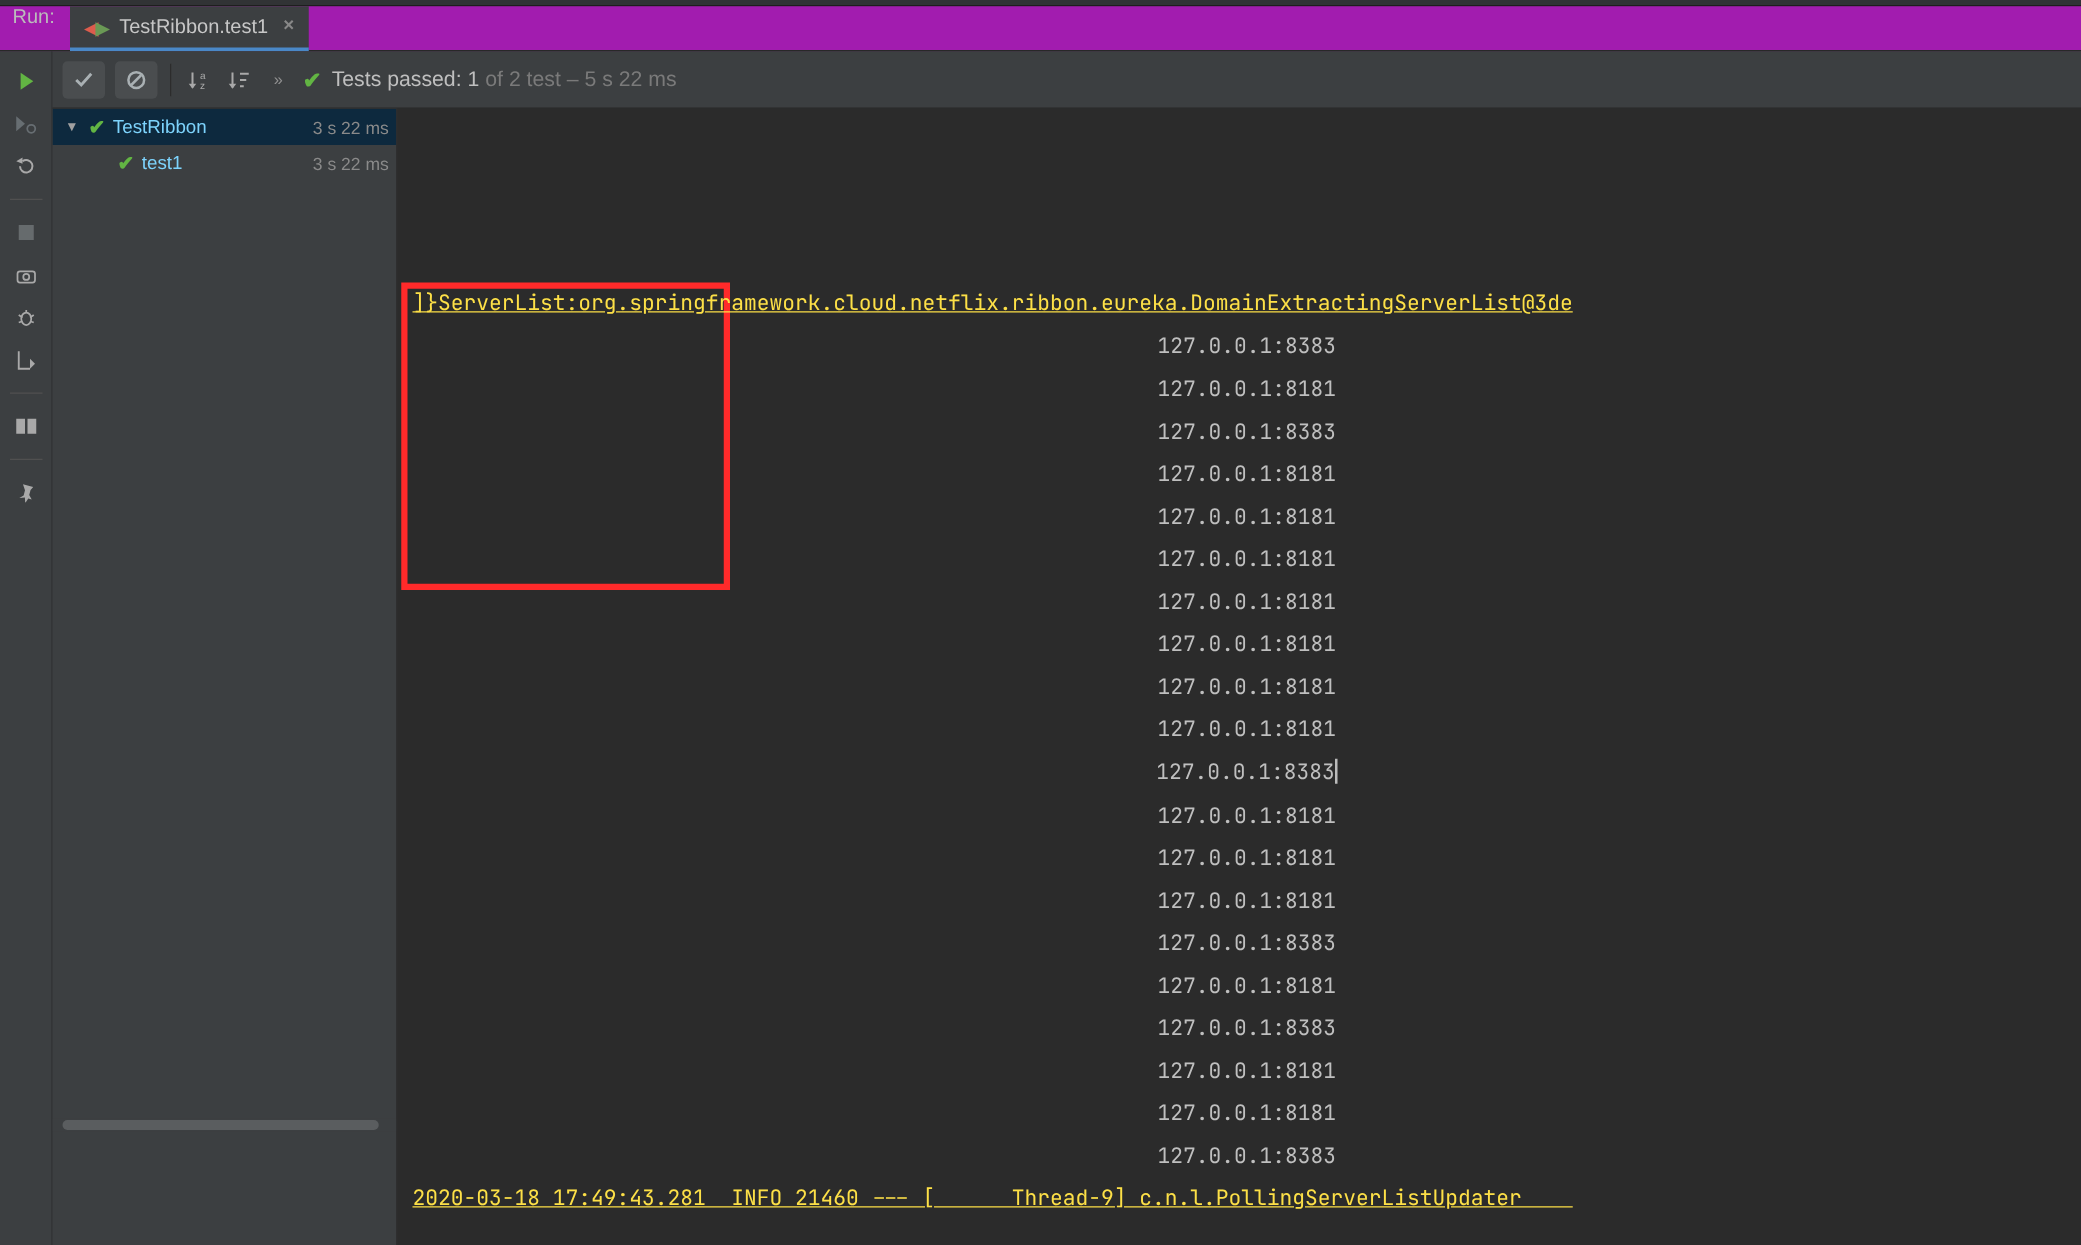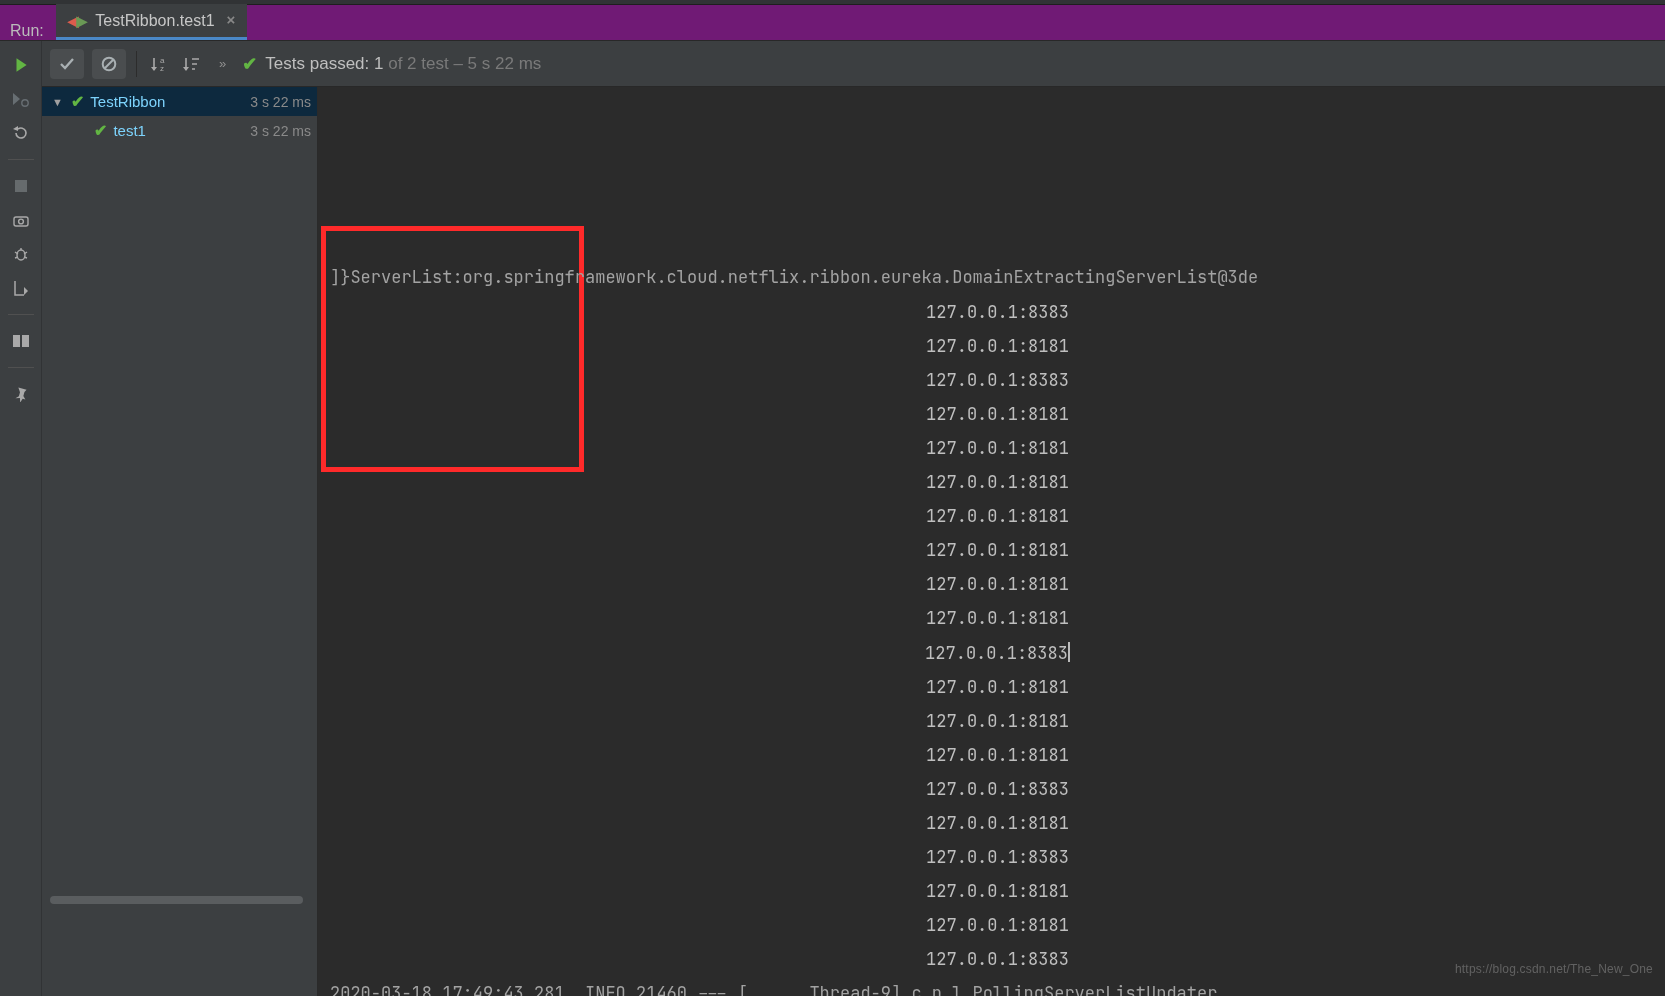--- a/index.html
+++ b/index.html
@@ -12,23 +12,23 @@
       height: 996px;
       overflow: hidden;
       display: flex;
       flex-direction: column;
     }
 
     .top-dark-bar { height: 5px; background: #313335; border-bottom: 1px solid #1e1e1e; }
 
     .run-header {
       height: 36px;
-      background: #701a75;
-      display: flex;
-      align-items: flex-end;
+      background: #a21caf;
+      display: flex;
+      align-items: flex-start;
       border-bottom: 1px solid #282828;
     }
     .run-label {
       color: #bbbbbb;
       font-size: 16px;
       padding: 0 12px 0 10px;
     }
     .tab {
       height: 36px;
       display: flex;
@@ -193,21 +193,21 @@
       font-size: 17px;
       color: #bfbfbf;
       line-height: 34.1px;
       position: relative;
       padding-top: 3px;
       overflow: hidden;
       white-space: pre;
     }
     .console-line { padding-left: 12px; position: relative; z-index: 2; }
     .console-log { color: #bfbfbf; text-align: center; }
-    .console-dim { color: #a3a3a3; }
+    .console-dim { color: #fde047; text-decoration: underline; }
 
     .highlight-box {
       position: absolute;
       left: 3px;
       top: 139px;
       width: 263px;
       height: 246px;
       border: 5px solid #ff2a2a;
       z-index: 1;
       pointer-events: none;
@@ -366,18 +366,17 @@
           <span class="tree-time">3 s 22 ms</span>
         </div>
         <div style="height:750px"></div>
         <div class="tree-scrollbar">
           <div class="tree-scroll-thumb"></div>
         </div>
       </div>
 
       <div class="console" id="console">
         <div class="highlight-box"></div>
-        <div class="watermark">https://blog.csdn.net/The_New_One</div>
         
       <div class="console-line console-dim">]}ServerList:org.springframework.cloud.netflix.ribbon.eureka.DomainExtractingServerList@3de</div><div class="console-line console-log">127.0.0.1:8383</div><div class="console-line console-log">127.0.0.1:8181</div><div class="console-line console-log">127.0.0.1:8383</div><div class="console-line console-log">127.0.0.1:8181</div><div class="console-line console-log">127.0.0.1:8181</div><div class="console-line console-log">127.0.0.1:8181</div><div class="console-line console-log">127.0.0.1:8181</div><div class="console-line console-log">127.0.0.1:8181</div><div class="console-line console-log">127.0.0.1:8181</div><div class="console-line console-log">127.0.0.1:8181</div><div class="console-line console-log">127.0.0.1:8383<span class="caret"></span></div><div class="console-line console-log">127.0.0.1:8181</div><div class="console-line console-log">127.0.0.1:8181</div><div class="console-line console-log">127.0.0.1:8181</div><div class="console-line console-log">127.0.0.1:8383</div><div class="console-line console-log">127.0.0.1:8181</div><div class="console-line console-log">127.0.0.1:8383</div><div class="console-line console-log">127.0.0.1:8181</div><div class="console-line console-log">127.0.0.1:8181</div><div class="console-line console-log">127.0.0.1:8383</div><div class="console-line console-dim">2020-03-18 17:49:43.281  INFO 21460 --- [      Thread-9] c.n.l.PollingServerListUpdater    </div></div>
     </div>
   </div>
 </div>
 
 </body></html>

